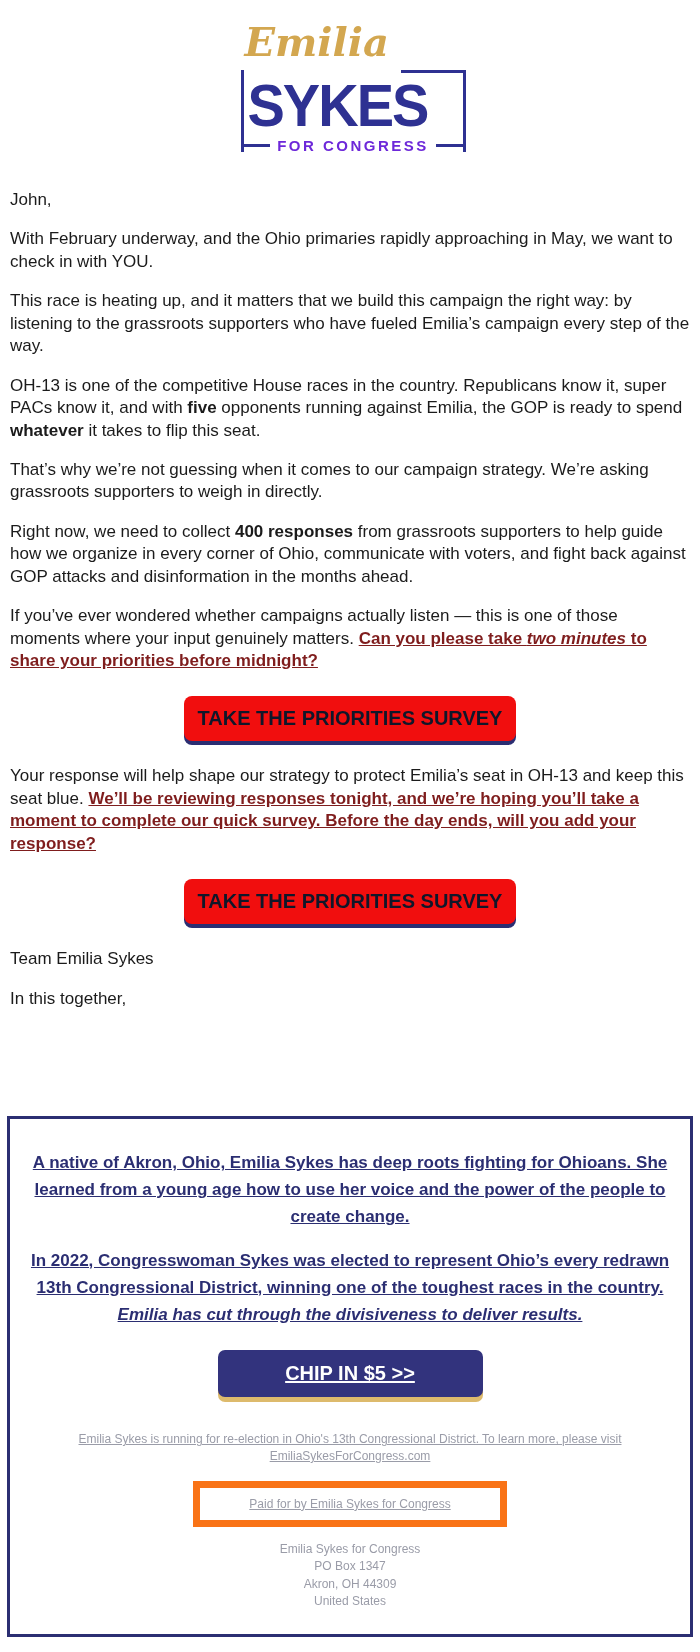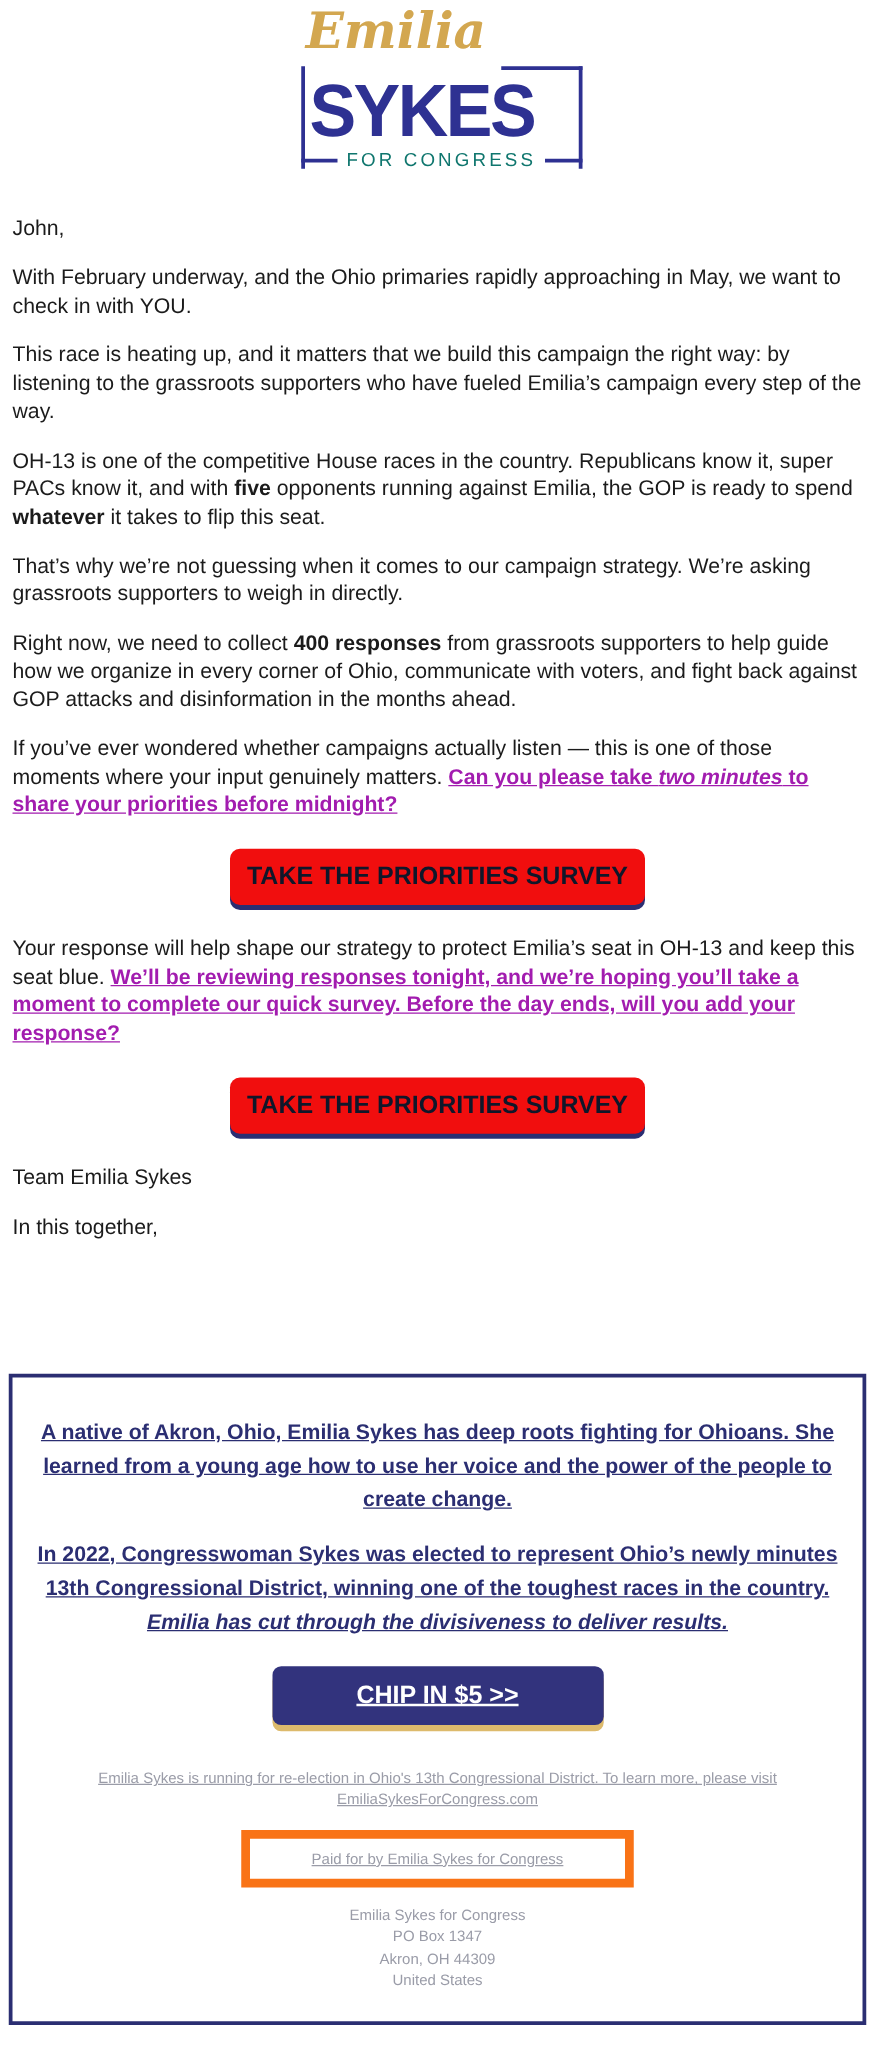--- a/index.html
+++ b/index.html
@@ -5,49 +5,49 @@
   html,body{margin:0;padding:0;background:#ffffff;}
   .email{
     width:700px;
     font-family:"Liberation Sans", sans-serif;
     color:#1b1b1b;
     background:#ffffff;
     padding-bottom:12px;
   }
 
   
-  .logo{position:relative;width:235px;height:135px;margin:7px auto 30px;}
+  .logo{position:relative;width:235px;height:135px;margin:24px auto 30px;}
   .logo-emilia{
     position:absolute;top:-4px;left:12px;z-index:2;
     font-family:"DejaVu Serif", serif;font-style:italic;font-weight:bold;
     font-size:40px;color:#D3A750;line-height:1.1;
   }
   .logo-topline{position:absolute;top:46px;left:168px;right:2px;height:3px;background:#2E3192;}
   .logo-box{
     position:absolute;top:46px;left:8px;right:2px;height:82px;
     border-left:3px solid #2E3192;border-right:3px solid #2E3192;
   }
   .logo-sykes{
     font-weight:bold;font-size:56px;letter-spacing:-2px;color:#2E3192;
     line-height:1;margin:6px 0 0 4px;transform:scaleY(1.06);transform-origin:top left;
     white-space:nowrap;
   }
   .logo-bottom{position:absolute;bottom:-2px;left:-3px;right:-3px;display:flex;align-items:center;}
   .logo-bottom .line{flex:1;height:3px;background:#2E3192;}
   .logo-tagline{
-    padding:0 7px;color:#0f766e;font-size:15px;font-weight:400;
+    padding:0 7px;color:#6d28d9;font-size:15px;font-weight:700;
     letter-spacing:2.5px;white-space:nowrap;
   }
 
   
   .content{padding:0 10px;font-size:17px;line-height:1.32;}
   .content p{margin:17px 0;}
   .seg-b{font-weight:700;}
   .seg-i{font-style:italic;}
-  .seg-link{color:#a21caf;font-weight:700;text-decoration:underline;cursor:pointer;}
+  .seg-link{color:#7f1d1d;font-weight:700;text-decoration:underline;cursor:pointer;}
 
   
   .survey-btn{
     display:block;width:332px;margin:24px auto;padding:11px 0;
     background:#F10E0E;color:#0f172a;border:none;border-radius:8px;
     box-shadow:0 4px 0 0 #2B2E72;
     font-family:"Liberation Sans", sans-serif;
     font-size:20px;font-weight:700;text-align:center;cursor:pointer;
   }
 
@@ -116,21 +116,21 @@
     <p><span>Your response will help shape our strategy to protect Emilia’s seat in OH-13 and keep this seat blue. </span><span class="seg-link">We’ll be reviewing responses tonight, and we’re hoping you’ll take a moment to complete our quick survey. Before the day ends, will you add your response?</span></p>
 
     <button class="survey-btn">TAKE THE PRIORITIES SURVEY</button>
 
     <p>Team Emilia Sykes</p>
     <p>In this together,</p>
   </div>
 
   <div class="footer-box">
     <p class="fbox-p">A native of Akron, Ohio, Emilia Sykes has deep roots fighting for Ohioans. She learned from a young age how to use her voice and the power of the people to create change.</p>
-    <p class="fbox-p"><span>In 2022, Congresswoman Sykes was elected to represent Ohio’s newly minutes 13th Congressional District, winning one of the toughest races in the country. </span><span class="seg-i">Emilia has cut through the divisiveness to deliver results.</span></p>
+    <p class="fbox-p"><span>In 2022, Congresswoman Sykes was elected to represent Ohio’s every redrawn 13th Congressional District, winning one of the toughest races in the country. </span><span class="seg-i">Emilia has cut through the divisiveness to deliver results.</span></p>
 
     <button class="chip-btn">CHIP IN $5 &gt;&gt;</button>
 
     <span class="fine-link gray">Emilia Sykes is running for re-election in Ohio's 13th Congressional District. To learn more, please visit EmiliaSykesForCongress.com</span>
 
     <div class="paid-box gray">
       <span>Paid for by Emilia Sykes for Congress</span>
     </div>
 
     <div class="address gray">

